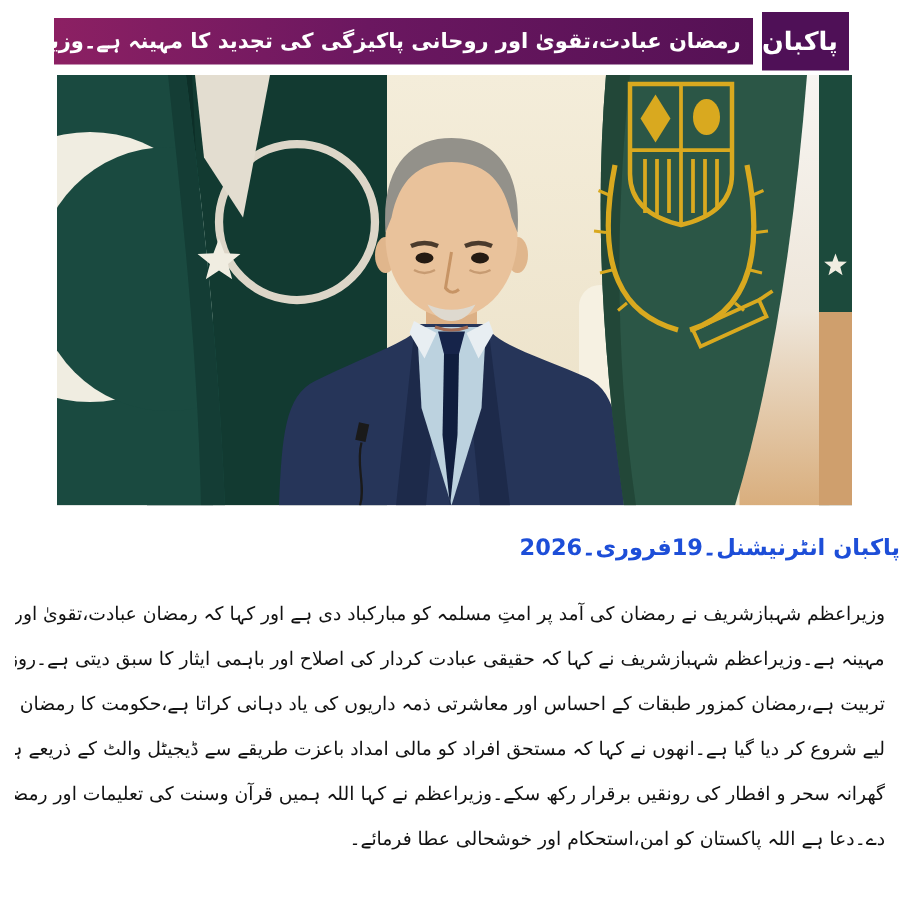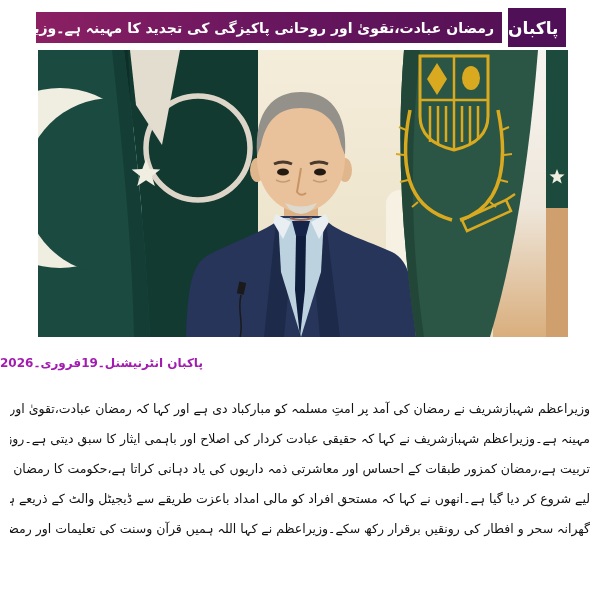--- a/index.html
+++ b/index.html
@@ -19,22 +19,22 @@
   .logo-block{
     position:absolute;left:508px;top:8px;width:58px;height:39px;
     background:#4f1057;color:#fff;display:flex;align-items:center;justify-content:flex-end;
     font-size:17px;font-weight:bold;direction:rtl;
   }
   
   .photo{position:absolute;left:38px;top:50px;width:530px;height:287px;overflow:hidden;}
   .photo svg{display:block;width:100%;height:100%;}
   
   .dateline{
-    position:absolute;left:0;top:356px;width:600px;text-align:left;
-    color:#a21caf;font-size:12px;font-weight:bold;direction:rtl;
+    position:absolute;left:0;top:356px;width:600px;text-align:right;
+    color:#1d4ed8;font-size:15px;font-weight:bold;direction:rtl;
   }
   
   .article{position:absolute;left:10px;right:10px;top:394px;direction:rtl;color:#121212;}
   .article .line{
     height:30px;line-height:30px;font-size:12.5px;
     white-space:nowrap;overflow:hidden;text-align:right;
   }
 </style>
 </head>
 <body>
@@ -159,15 +159,16 @@
   <div class="dateline">
     <span>پاکبان انٹرنیشنل۔19فروری۔2026</span>
   </div>
 
   <div class="article">
     <div class="line">وزیراعظم شہبازشریف نے رمضان کی آمد پر امتِ مسلمہ کو مبارکباد دی ہے اور کہا کہ رمضان عبادت،تقویٰ اور روحانی پاکیزگی کی تجدید کا</div>
     <div class="line">مہینہ ہے۔وزیراعظم شہبازشریف نے کہا کہ حقیقی عبادت کردار کی اصلاح اور باہمی ایثار کا سبق دیتی ہے۔روزہ صبر،نظم اور ذمہ داری کی عملی</div>
     <div class="line">تربیت ہے،رمضان کمزور طبقات کے احساس اور معاشرتی ذمہ داریوں کی یاد دہانی کراتا ہے،حکومت کا رمضان پیکیج مستحقین کی مدد کے</div>
     <div class="line">لیے شروع کر دیا گیا ہے۔انھوں نے کہا کہ مستحق افراد کو مالی امداد باعزت طریقے سے ڈیجیٹل والٹ کے ذریعے ہوگی،مقصد یہ ہے کہ ہر</div>
     <div class="line">گھرانہ سحر و افطار کی رونقیں برقرار رکھ سکے۔وزیراعظم نے کہا اللہ ہمیں قرآن وسنت کی تعلیمات اور رمضان کی حقیقی روح پر عمل کی توفیق</div>
+    <div class="line">دے۔دعا ہے اللہ پاکستان کو امن،استحکام اور خوشحالی عطا فرمائے۔</div>
   </div>
 
 </div>
 
 </body></html>

